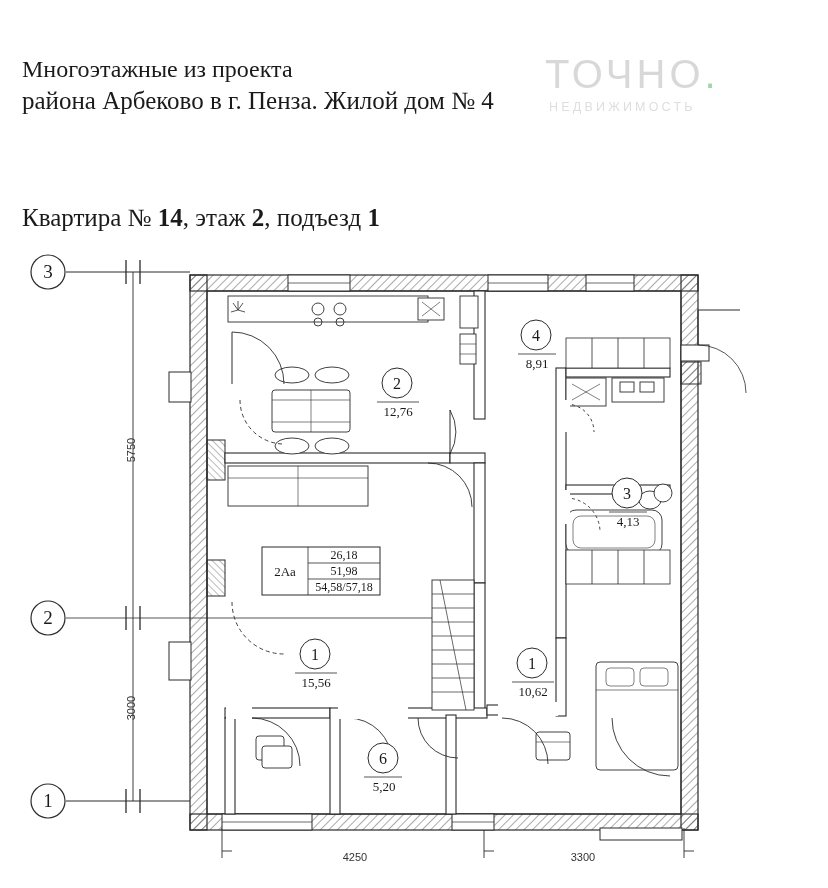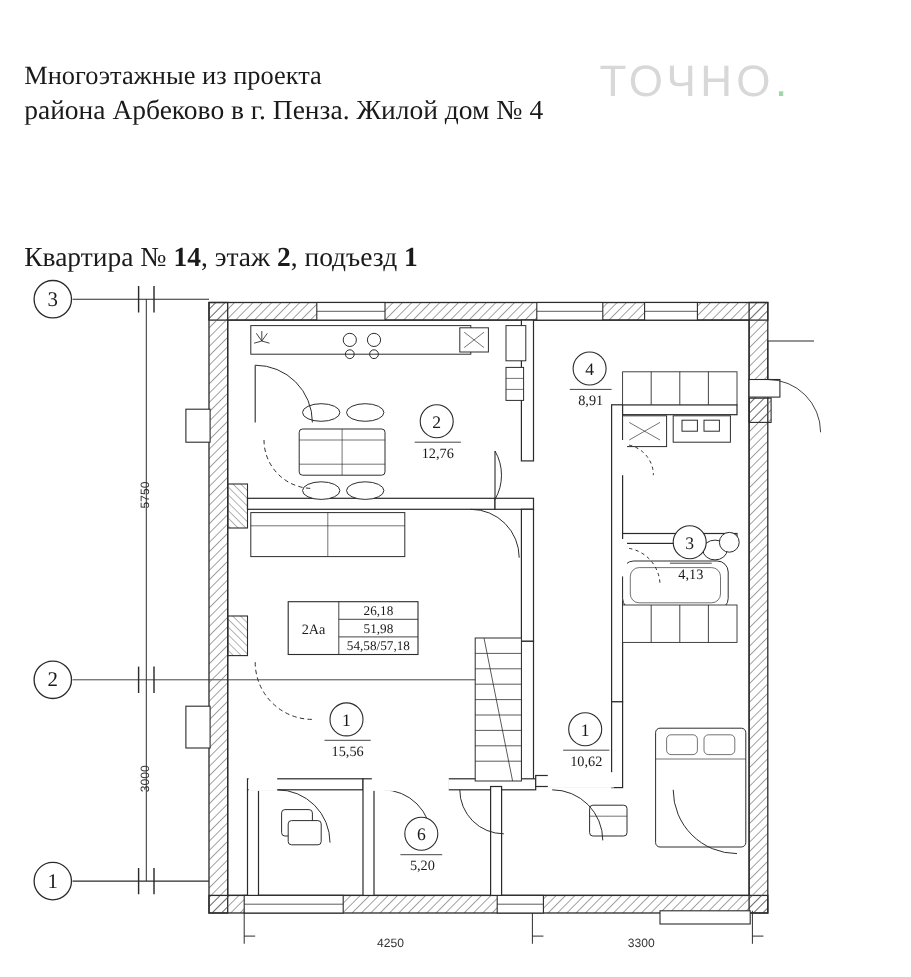--- a/index.html
+++ b/index.html
@@ -56,21 +56,21 @@
   }
   .header .line {
     font-size: 25px;
     line-height: 31px;
     white-space: nowrap;
   }
   .header .line.first { font-size: 24px; }
 
   .apt-line {
     position: absolute;
-    top: 221px;
+    top: 204px;
     left: 22px;
     font-size: 25px;
     white-space: nowrap;
   }
   .apt-line b { font-weight: 700; }
 
   
   .drawing {
     position: absolute;
     top: 250px;
@@ -86,20 +86,21 @@
     fill: #333;
   }
 </style>
 </head>
 <body>
 
 <div class="watermark">
   <div class="wm-main">
     <span>ТОЧНО</span><span class="wm-dot">.</span>
   </div>
+  <div class="wm-sub">НЕДВИЖИМОСТЬ</div>
 </div>
 
 <div class="header">
   <div class="line first">Многоэтажные из проекта</div>
   <div class="line">района Арбеково в г. Пенза. Жилой дом № 4</div>
 </div>
 
 <div class="apt-line">
   <span>Квартира  № </span><b>14</b><span>, этаж </span><b>2</b><span>, подъезд </span><b>1</b>
 </div>

